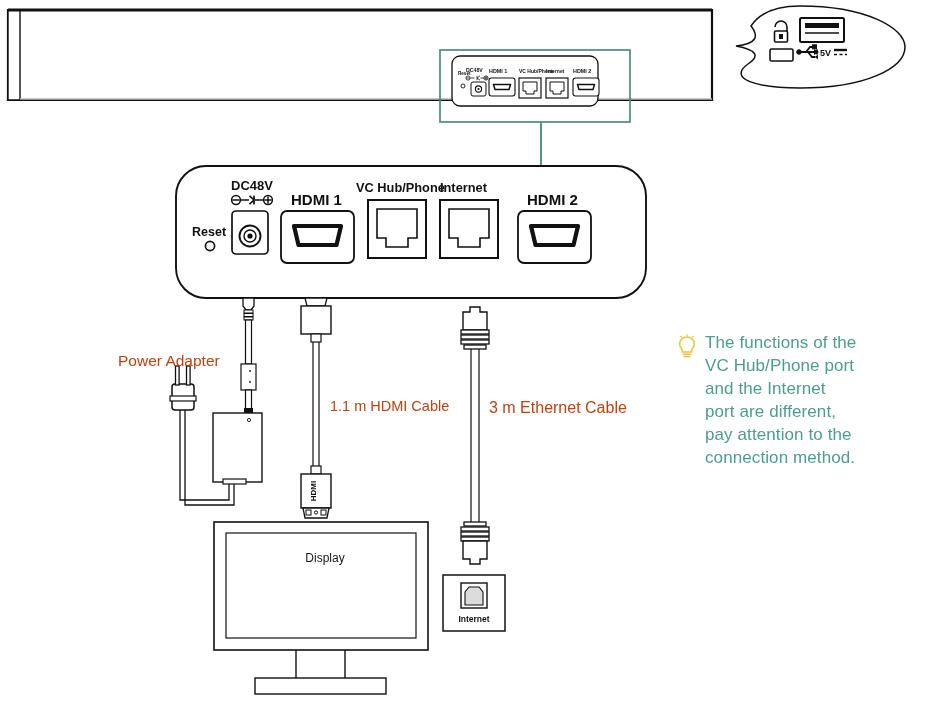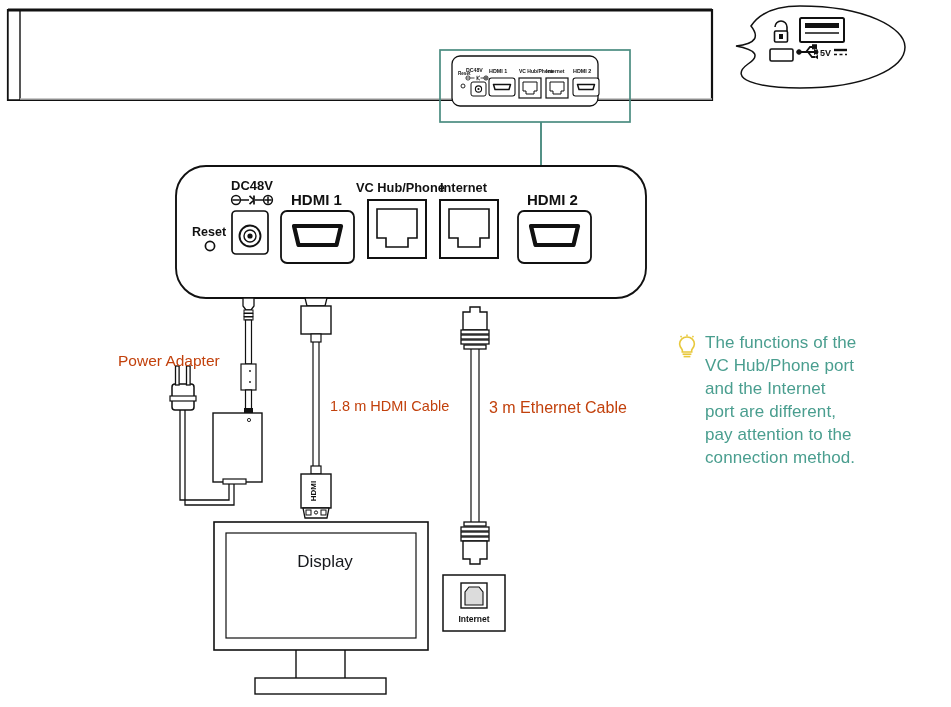--- a/index.html
+++ b/index.html
@@ -23,21 +23,21 @@
   }
   .lbl-power{ left:118px; top:352px; font-size:15.5px; }
   .lbl-hdmi-cable{ left:330px; top:398px; font-size:14.5px; }
   .lbl-eth-cable{ left:489px; top:398px; font-size:16px; }
 
   .display-text{
     position:absolute;
     left:232px; top:550px;
     width:186px;
     text-align:center;
-    font-size:17px;
+    font-size:12px;
     color:#16181c;
     line-height:1.45;
   }
 
   
   .tip{
     position:absolute;
     left:676px; top:331px;
     width:250px;
     display:flex;
@@ -298,21 +298,21 @@
     <rect x="226" y="533" width="190" height="105" fill="#fff" stroke="#111" stroke-width="1.2"></rect>
     <line x1="296" y1="650" x2="296" y2="678" stroke="#111" stroke-width="1.4"></line>
     <line x1="345" y1="650" x2="345" y2="678" stroke="#111" stroke-width="1.4"></line>
     <rect x="255" y="678" width="131" height="16" fill="#fff" stroke="#111" stroke-width="1.4"></rect>
   </g>
 
 </svg>
 
 <div class="lbl lbl-power">Power Adapter</div>
 
-<div class="lbl lbl-hdmi-cable">1.8 m HDMI Cable</div>
+<div class="lbl lbl-hdmi-cable">1.1 m HDMI Cable</div>
 
 <div class="lbl lbl-eth-cable">3 m Ethernet Cable</div>
 
 <div class="display-text">
   <div>Display</div>
 </div>
 
 <div class="tip">
   <svg class="bulb" width="22" height="26" viewBox="0 0 22 26">
     <path d="M11,3 C6.6,3 3.6,6.2 3.6,10 C3.6,12.6 5.1,14.4 6.3,15.9 L6.3,18 L15.7,18 L15.7,15.9 C16.9,14.4 18.4,12.6 18.4,10 C18.4,6.2 15.4,3 11,3 Z" fill="none" stroke="#e8c83c" stroke-width="1.6"></path>

